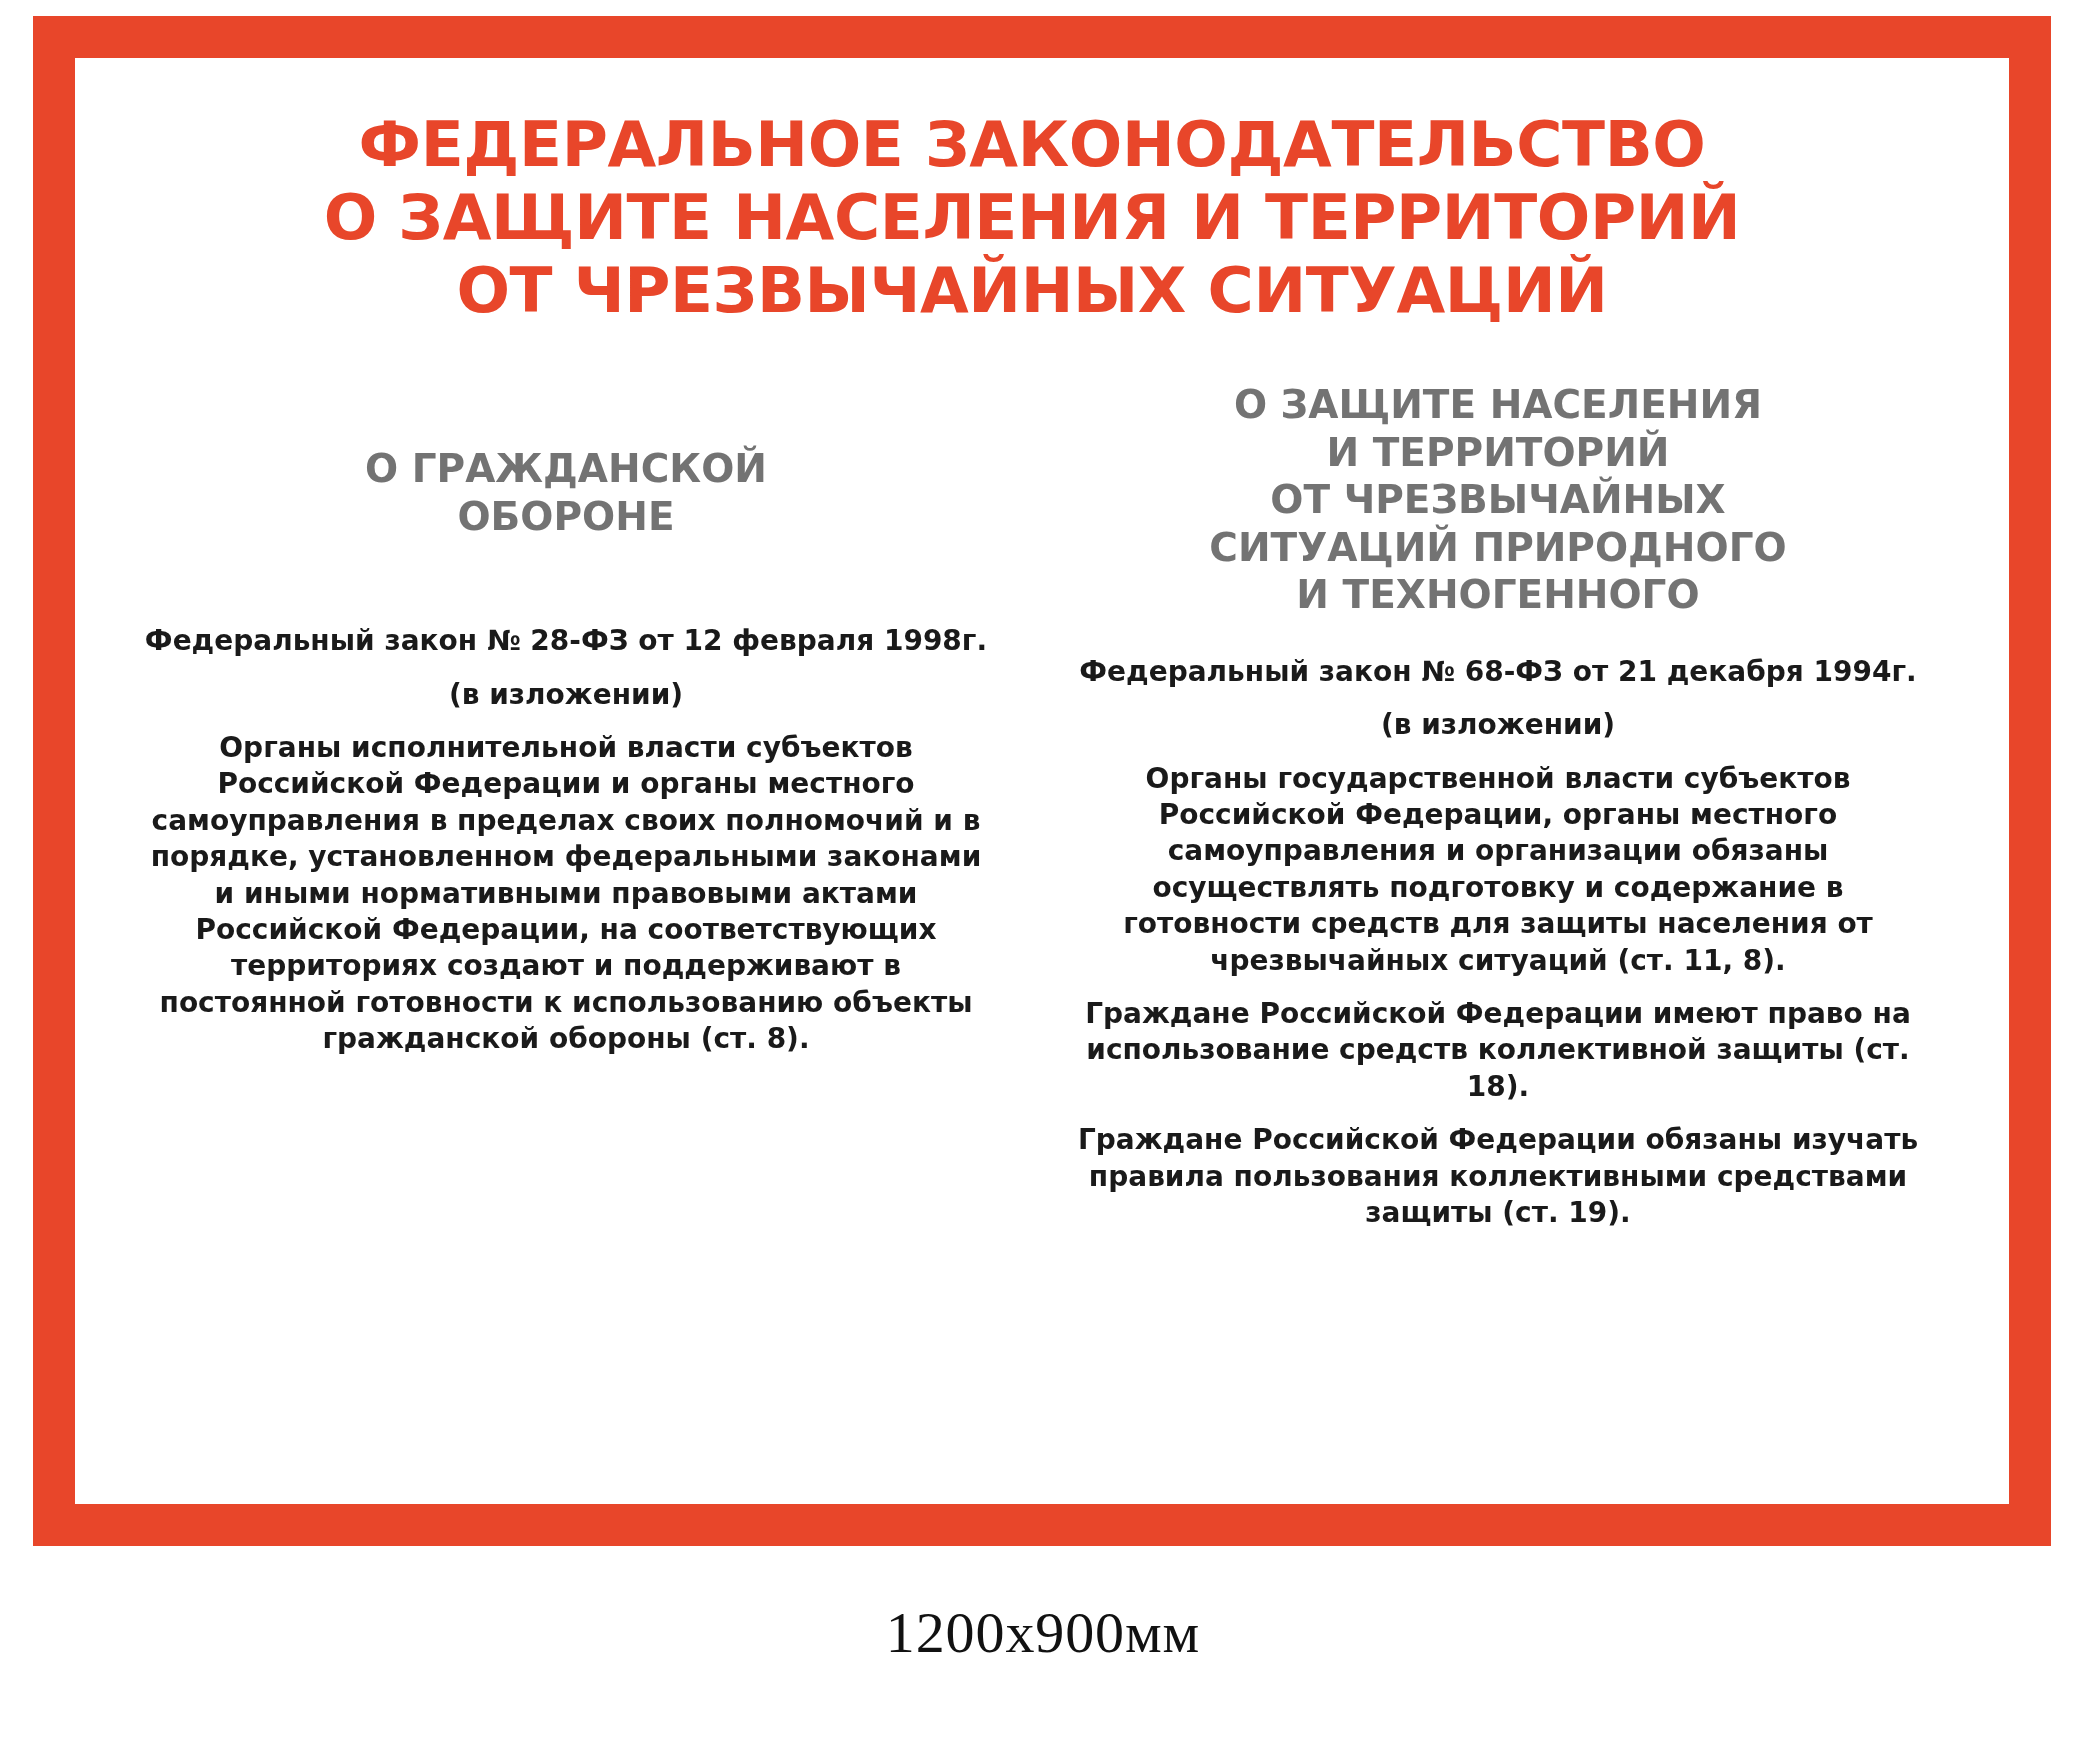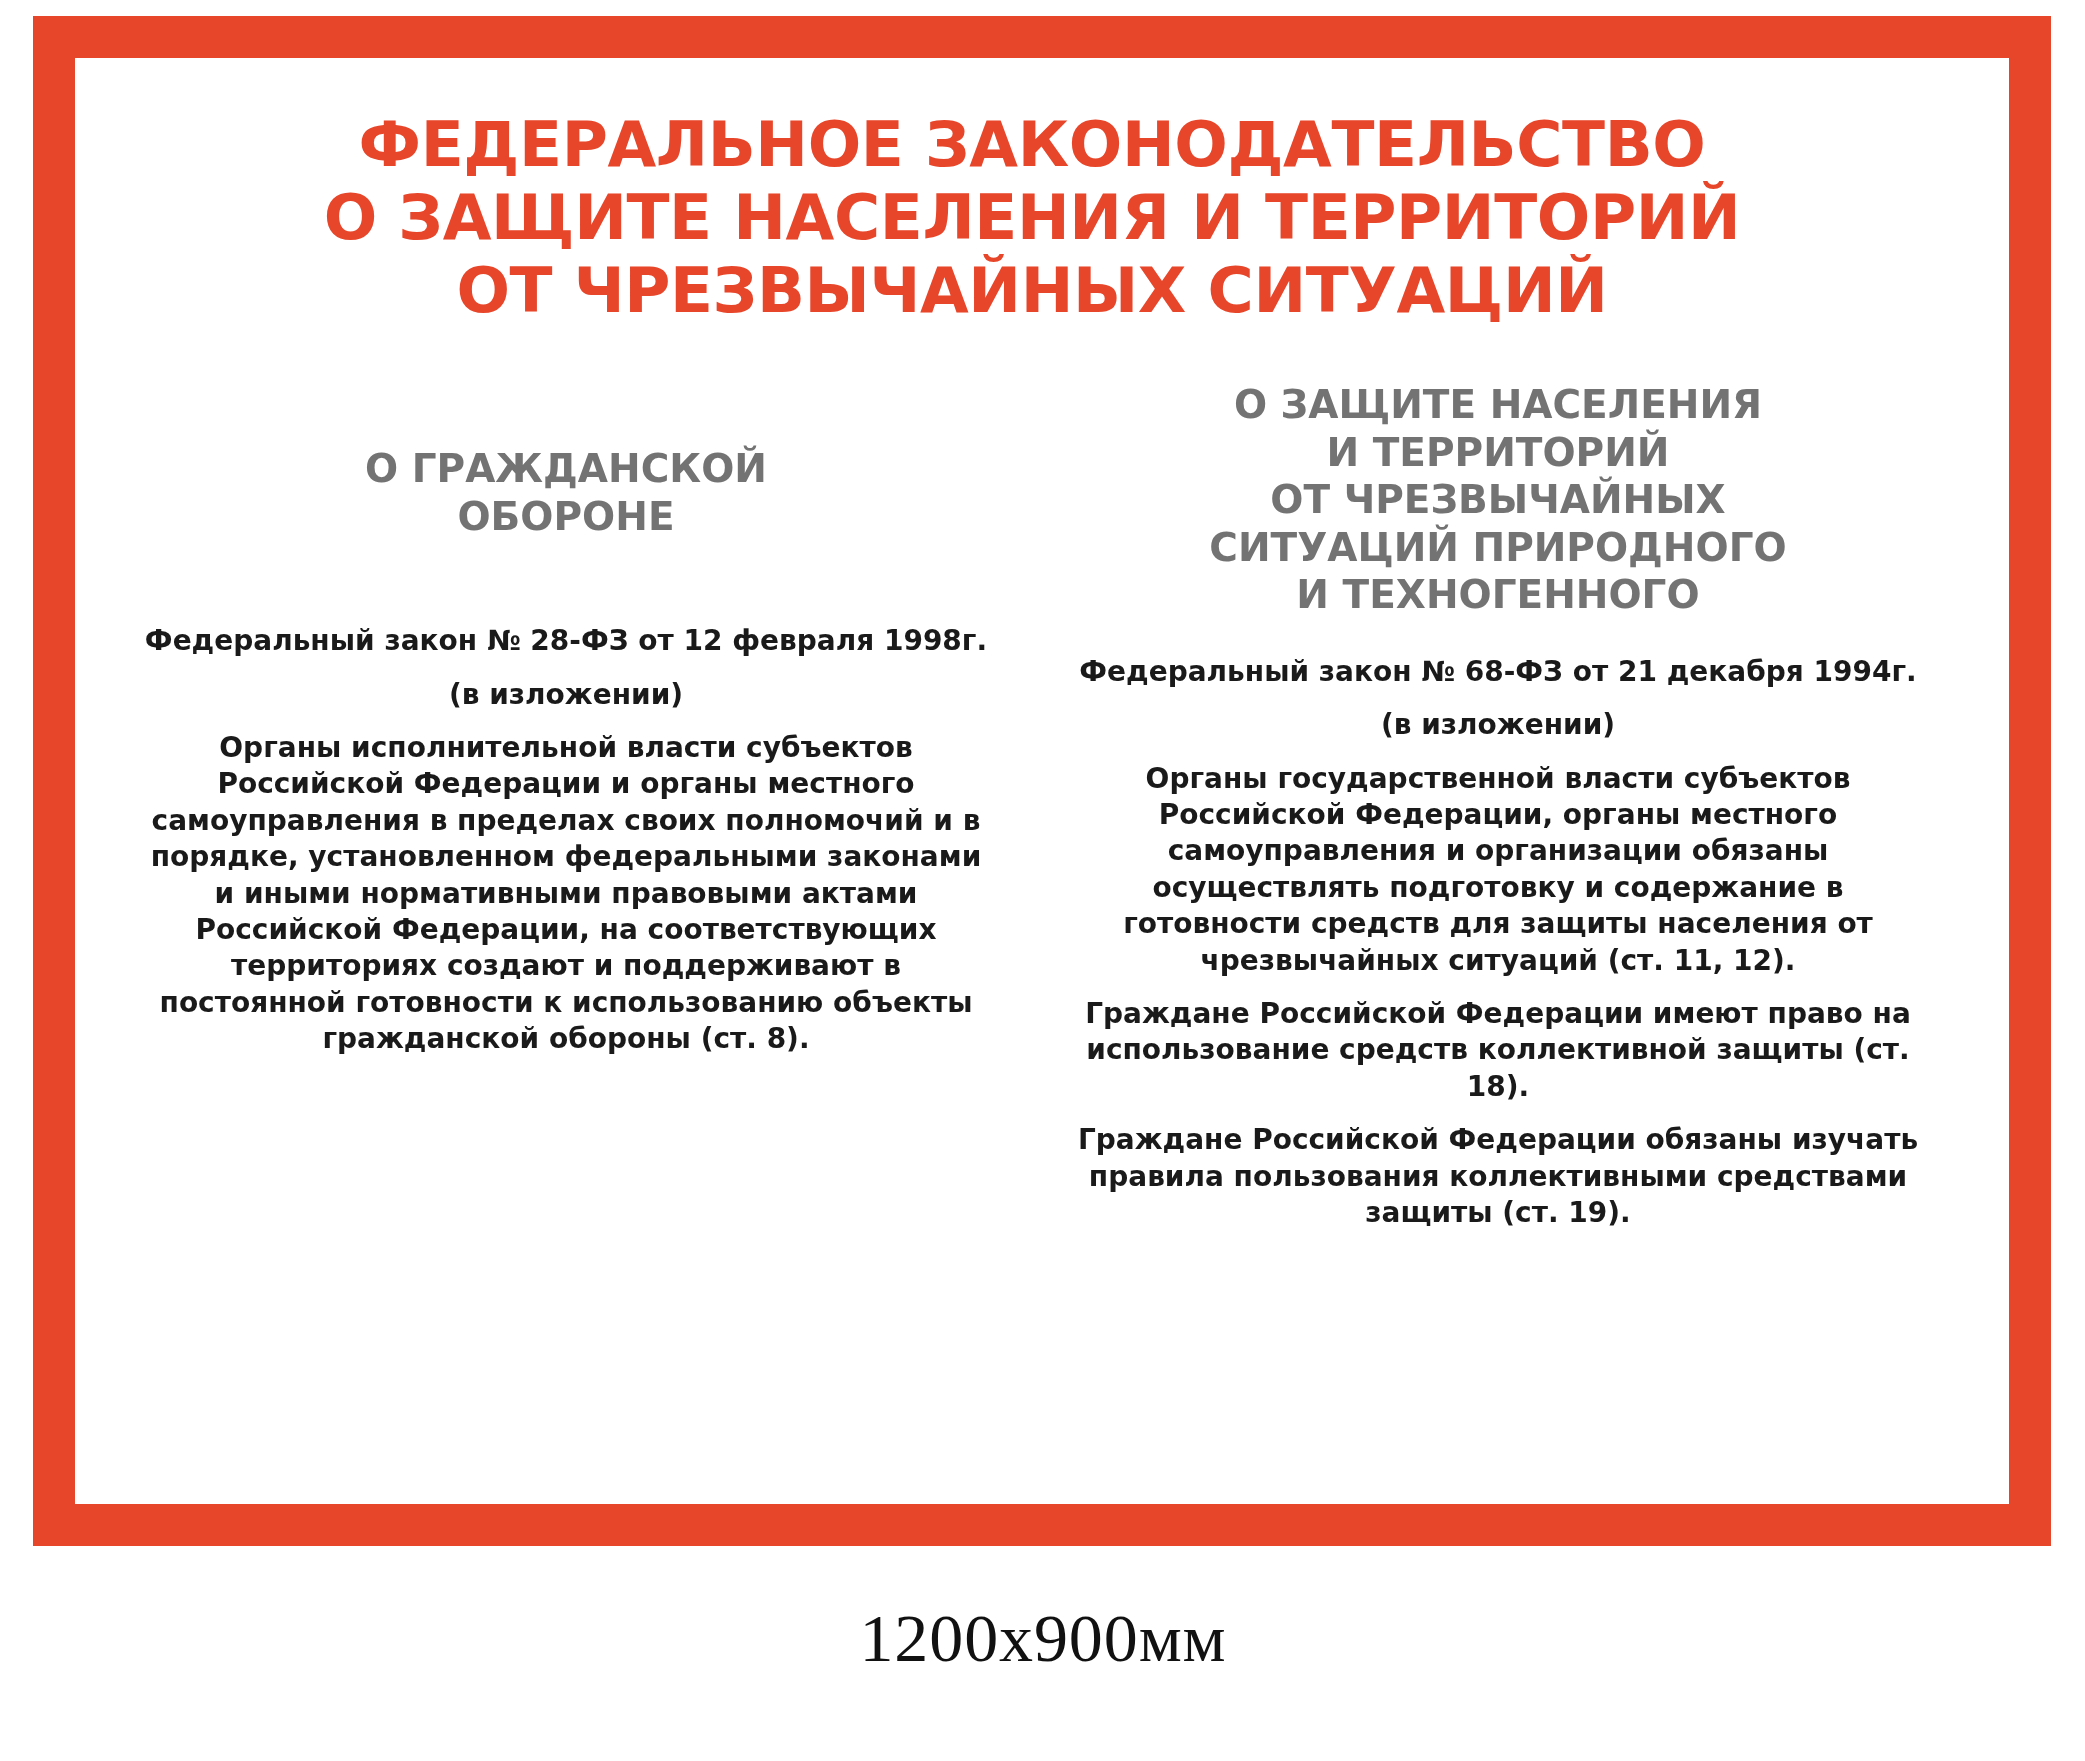--- a/index.html
+++ b/index.html
@@ -99,21 +99,21 @@
   .col-body .law-ref { margin-bottom: 0; }
   .col-body .para { margin-top: 0; }
 
   .size-label {
     position: absolute;
     left: 0;
     top: 1599px;
     width: 2086px;
     text-align: center;
     font-family: "Liberation Serif", "DejaVu Serif", serif;
-    font-size: 68px;
+    font-size: 58px;
     color: #111111;
     letter-spacing: 0.9px;
   }
 </style>
 </head>
 <body>
 
 <div class="poster-wrap">
   <div class="poster-frame">
     <div class="poster-inner">
@@ -142,21 +142,21 @@
           <div class="col-heading">
             <span class="line">О ЗАЩИТЕ НАСЕЛЕНИЯ</span>
             <span class="line">И ТЕРРИТОРИЙ</span>
             <span class="line">ОТ ЧРЕЗВЫЧАЙНЫХ</span>
             <span class="line">СИТУАЦИЙ ПРИРОДНОГО</span>
             <span class="line">И ТЕХНОГЕННОГО</span>
           </div>
           <div class="col-body">
             <p class="law-ref">Федеральный закон № 68-ФЗ от 21 декабря 1994г.</p>
             <p class="note">(в изложении)</p>
-            <p class="para">Органы государственной власти субъектов Российской Федерации, органы местного самоуправления и организации обязаны осуществлять подготовку и содержание в готовности средств для защиты населения от чрезвычайных ситуаций (ст. 11, 12).</p>
+            <p class="para">Органы государственной власти субъектов Российской Федерации, органы местного самоуправления и организации обязаны осуществлять подготовку и содержание в готовности средств для защиты населения от чрезвычайных ситуаций (ст. 11, 8).</p>
             <p class="para">Граждане Российской Федерации имеют право на использование средств коллективной защиты (ст. 18).</p>
             <p class="para">Граждане Российской Федерации обязаны изучать правила пользования коллективными средствами защиты (ст. 19).</p>
           </div>
         </div>
 
       </div>
     </div>
   </div>
 </div>
 

